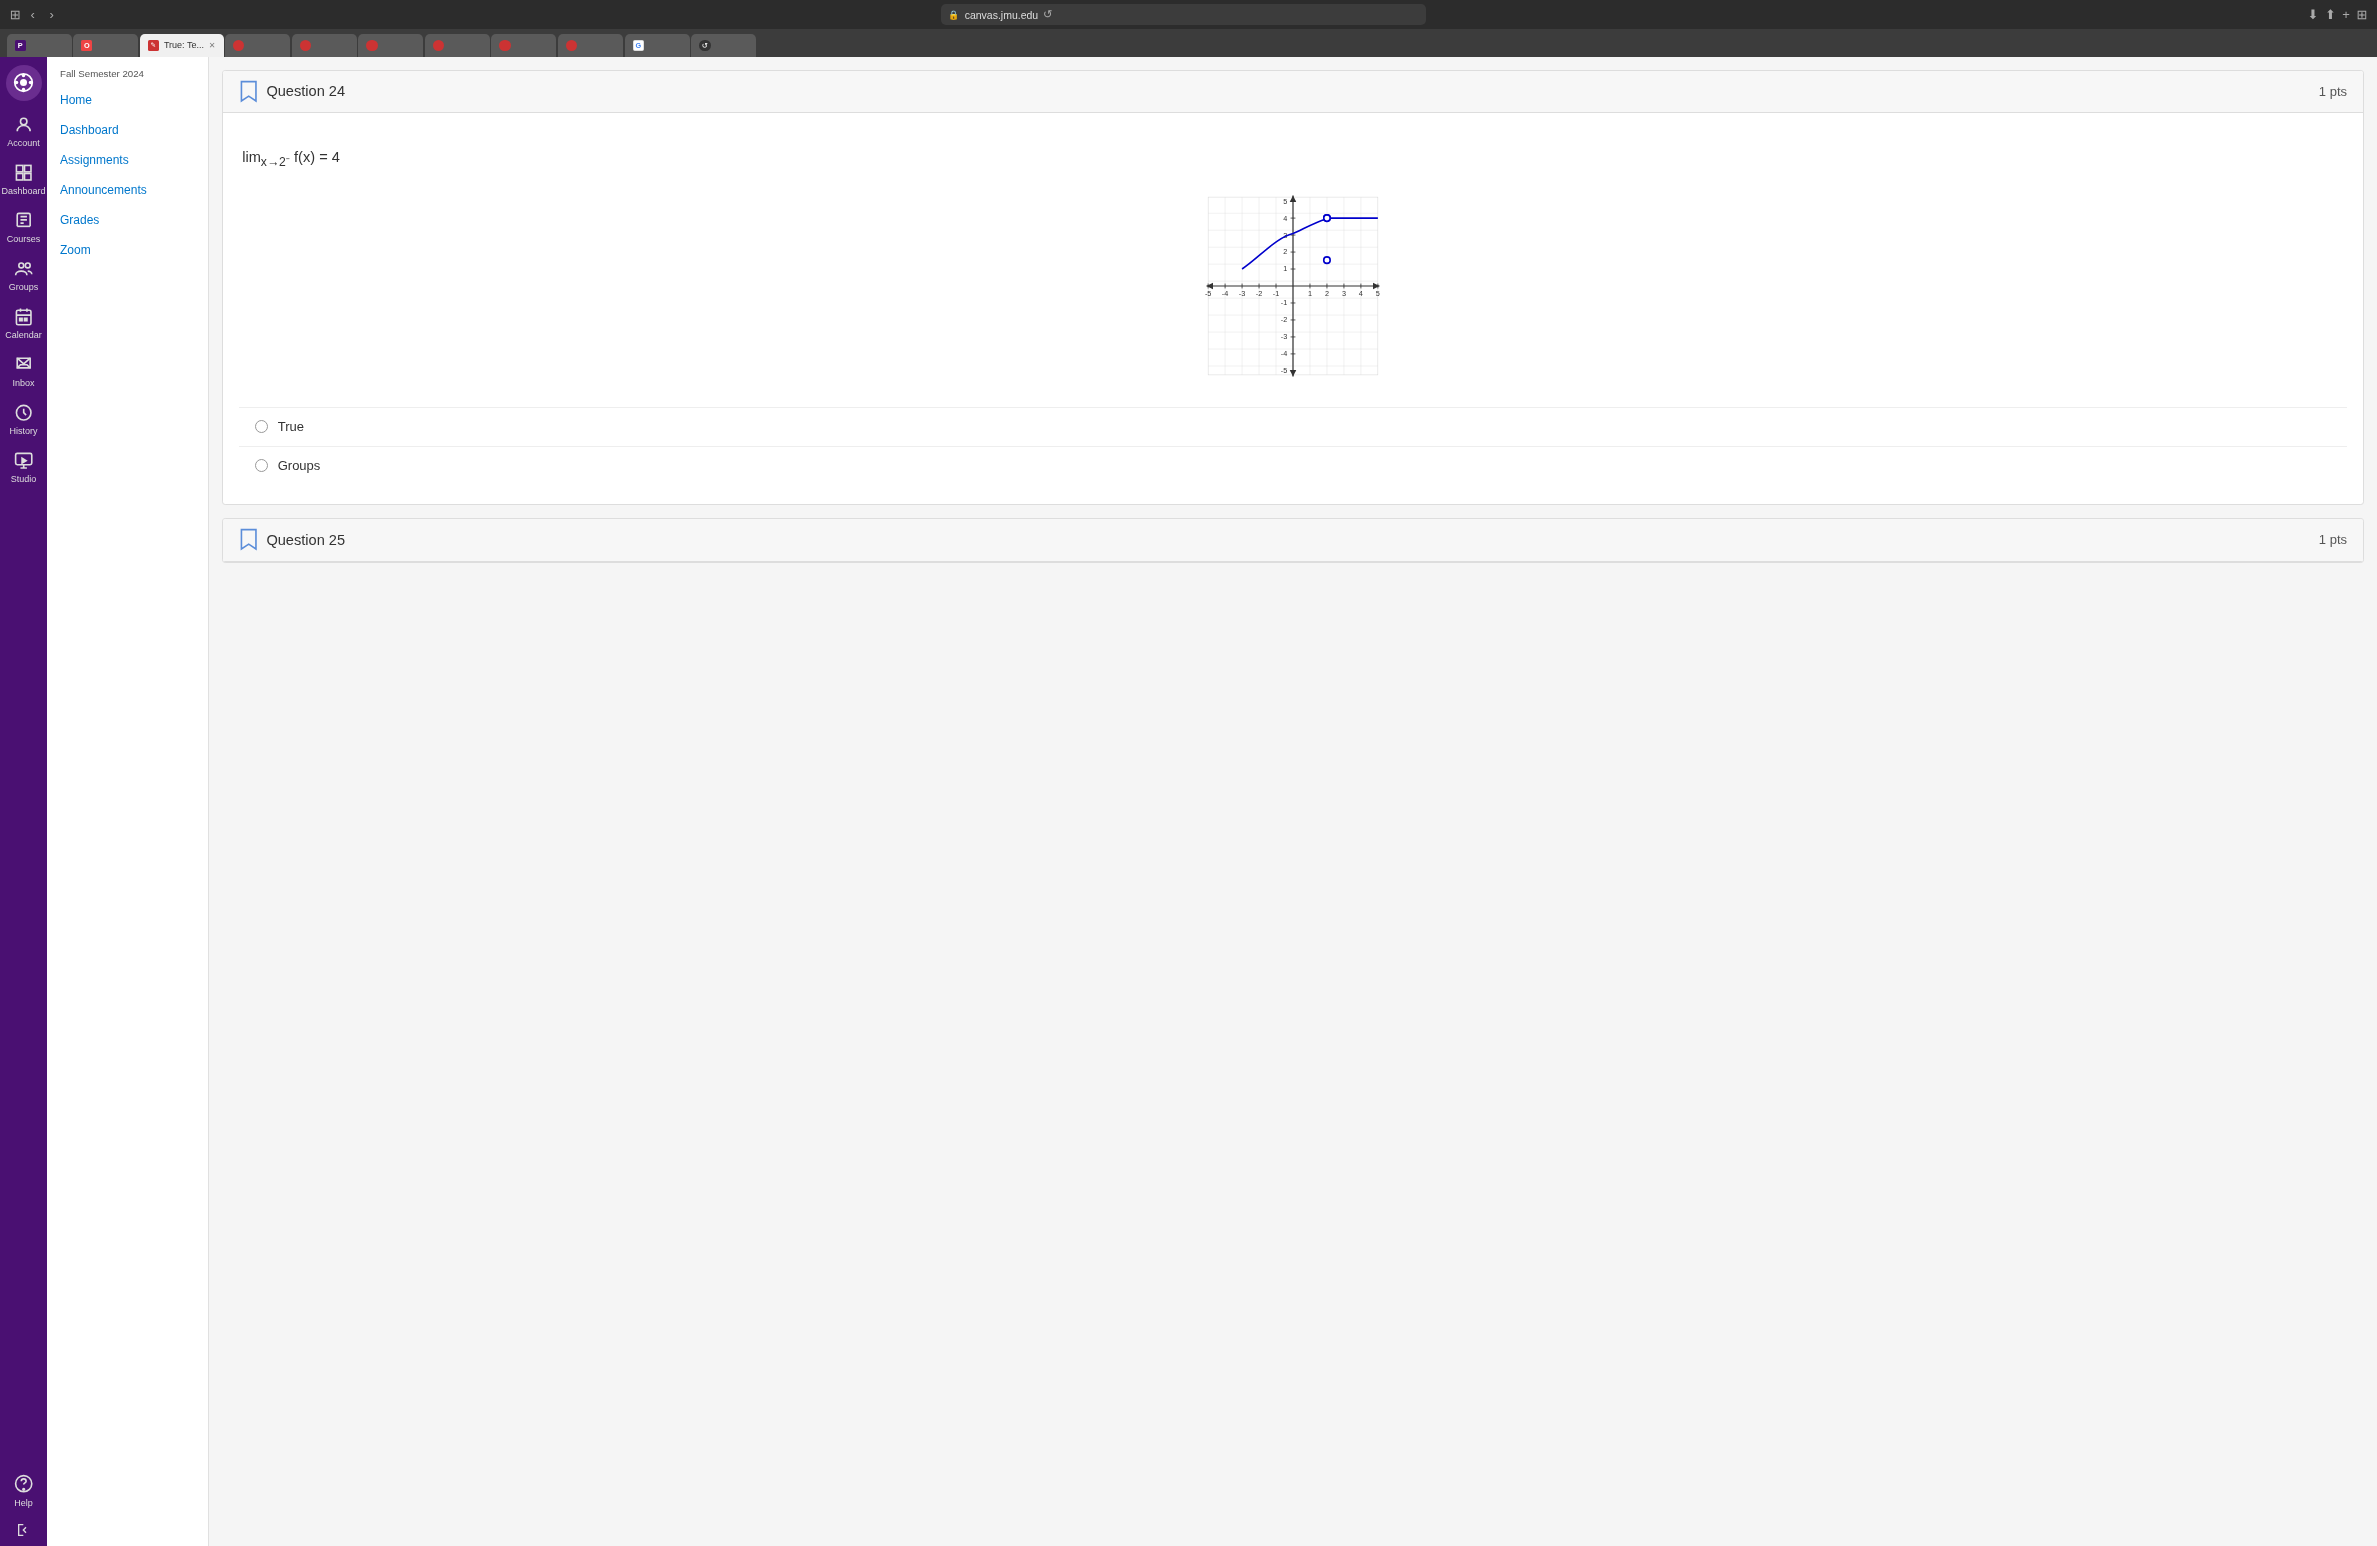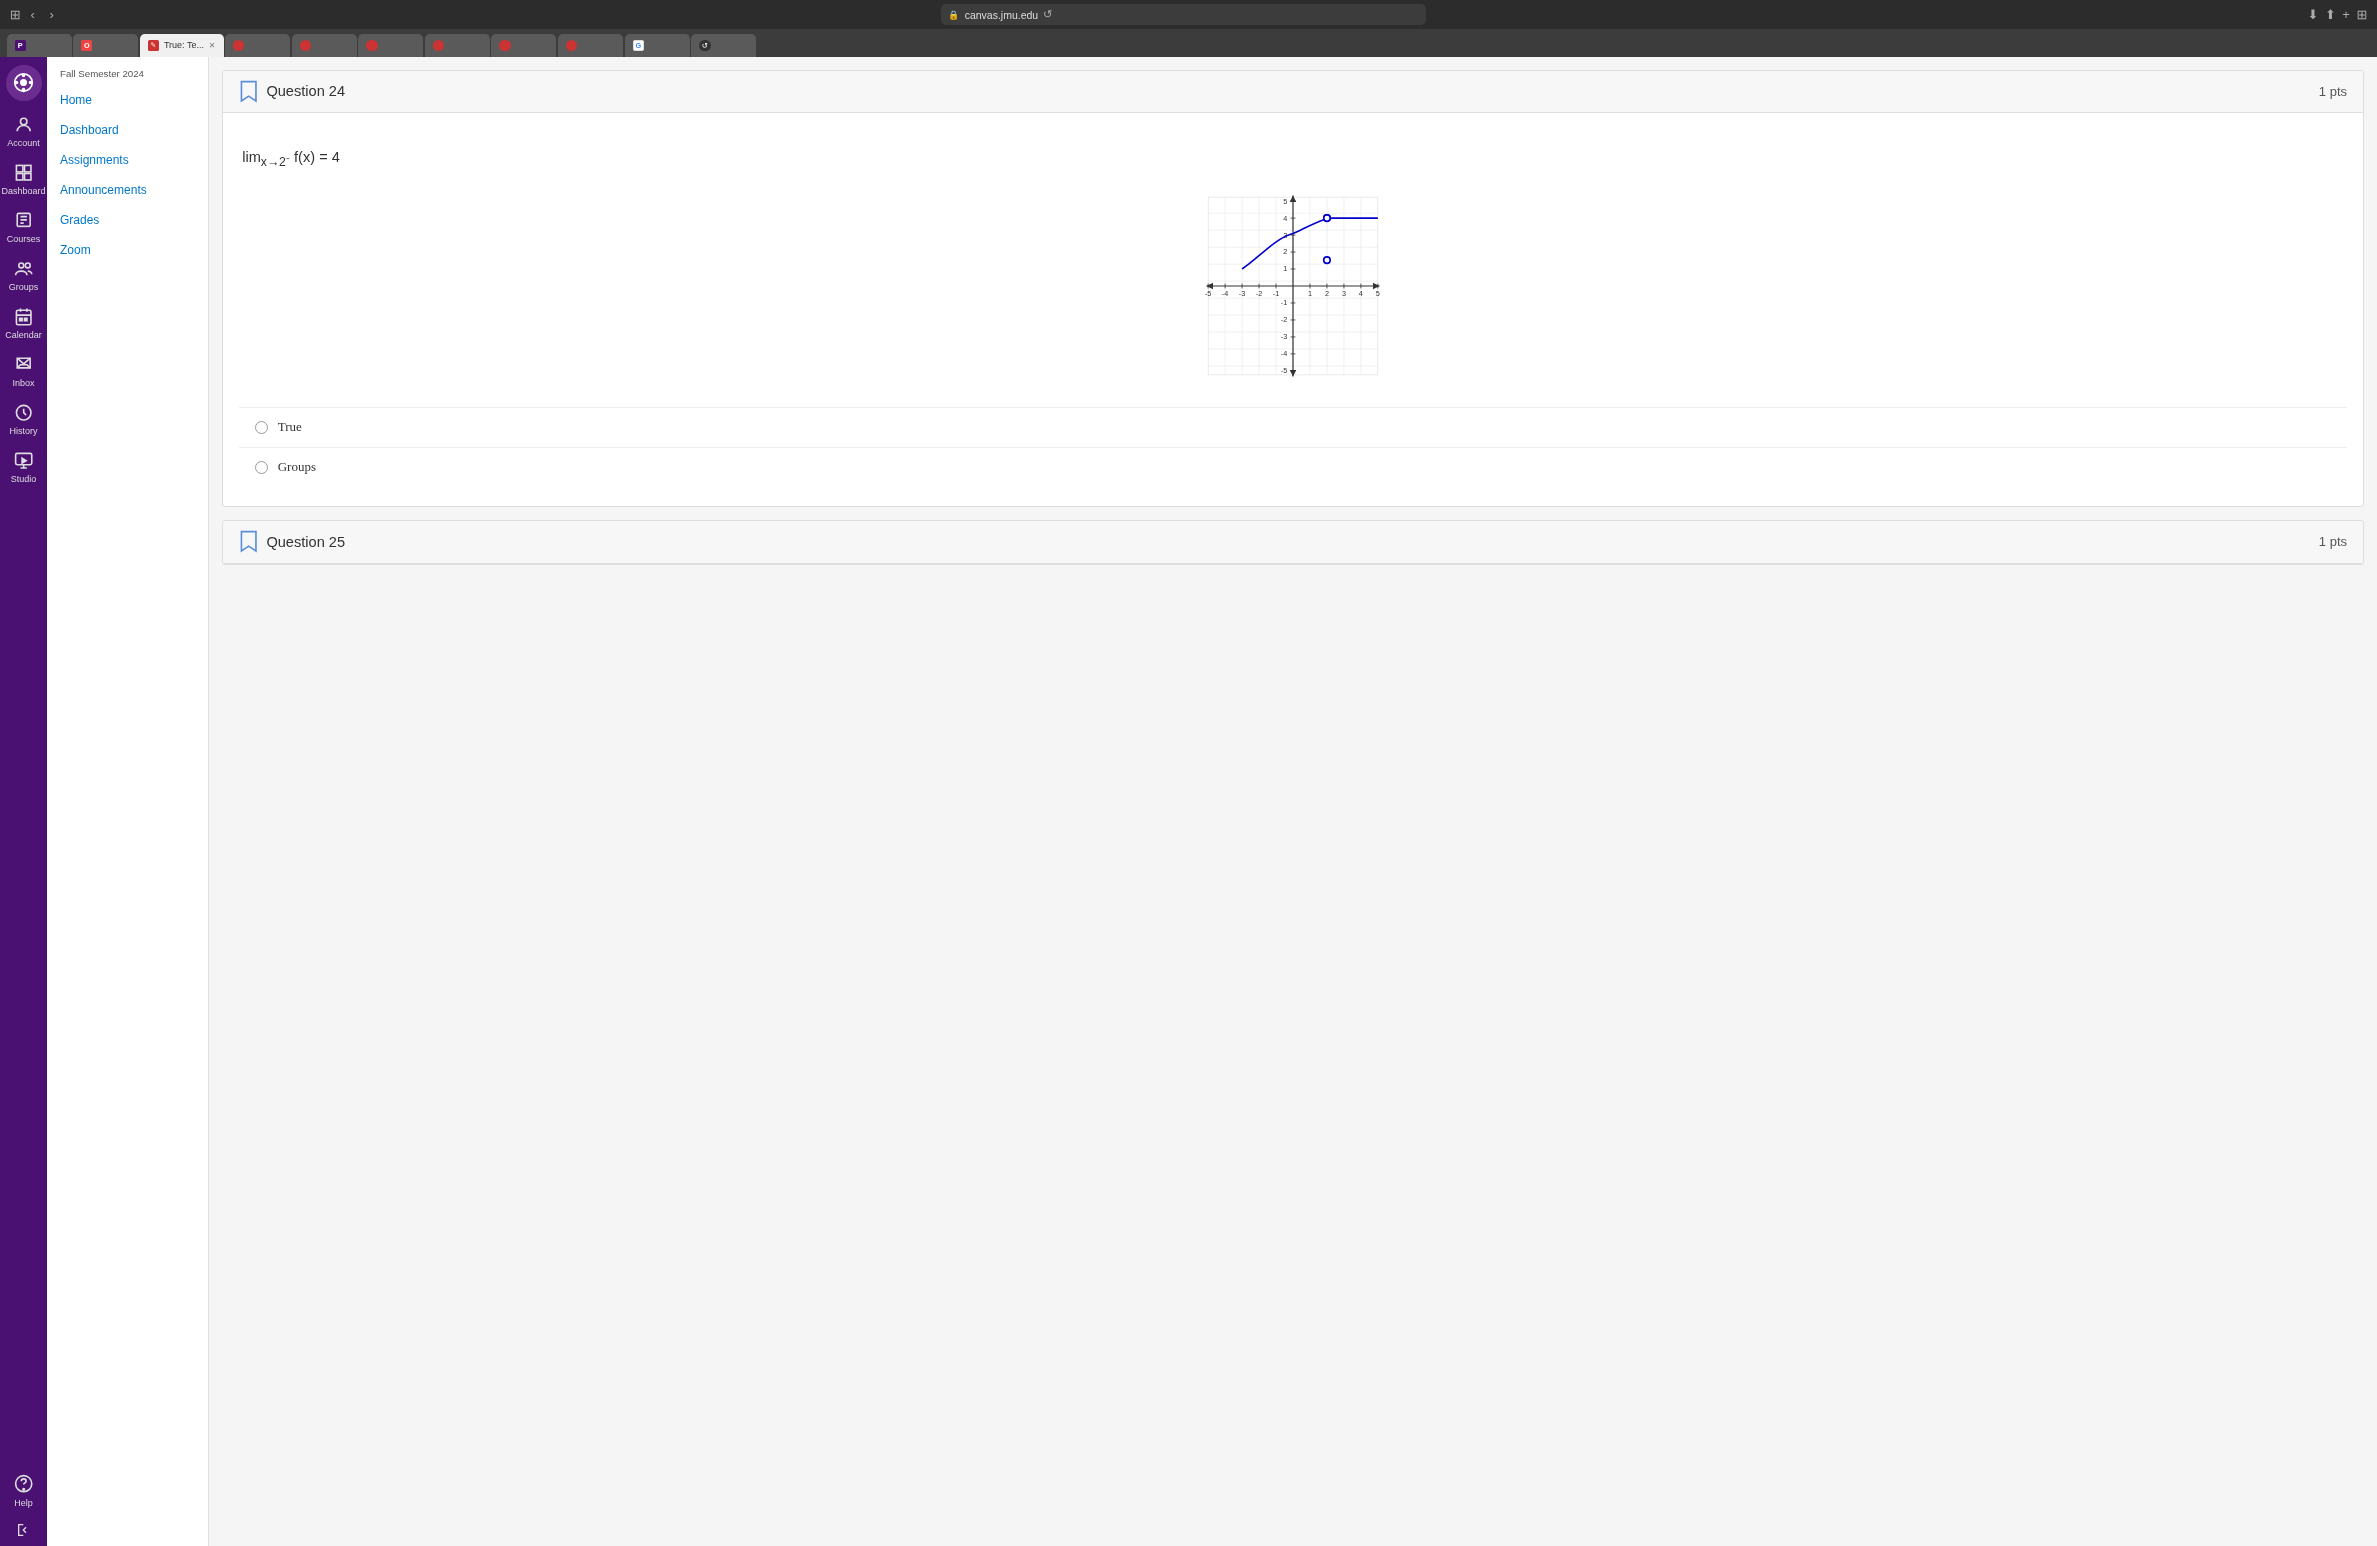--- a/index.html
+++ b/index.html
@@ -274,21 +274,20 @@
     .graph-container {
       display: flex;
       justify-content: center;
       margin: 8px 0 24px;
     }
 
     
     .answer-choices {
       border-top: 0.8px solid #eee;
       margin-top: 24px;
-      font-family: Liberation Serif, serif;
     }
     .answer-choice {
       display: flex;
       align-items: center;
       gap: 9.7px;
       padding: 11.3px 16px;
       border-bottom: 0.8px solid #eee;
       cursor: pointer;
     }
     .answer-choice:last-child { border-bottom: none; }

